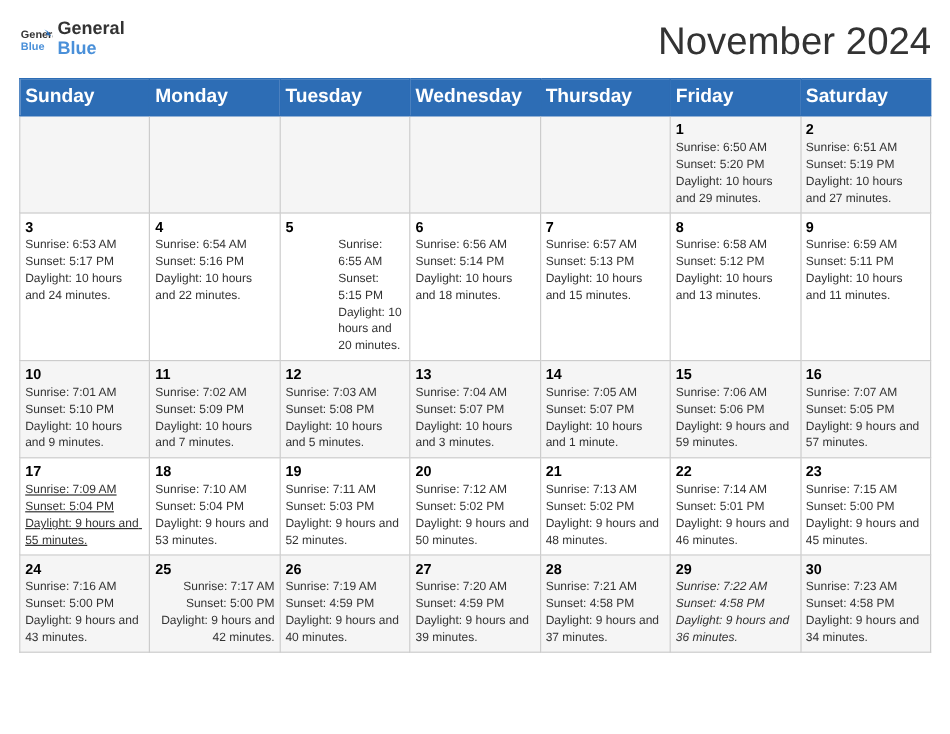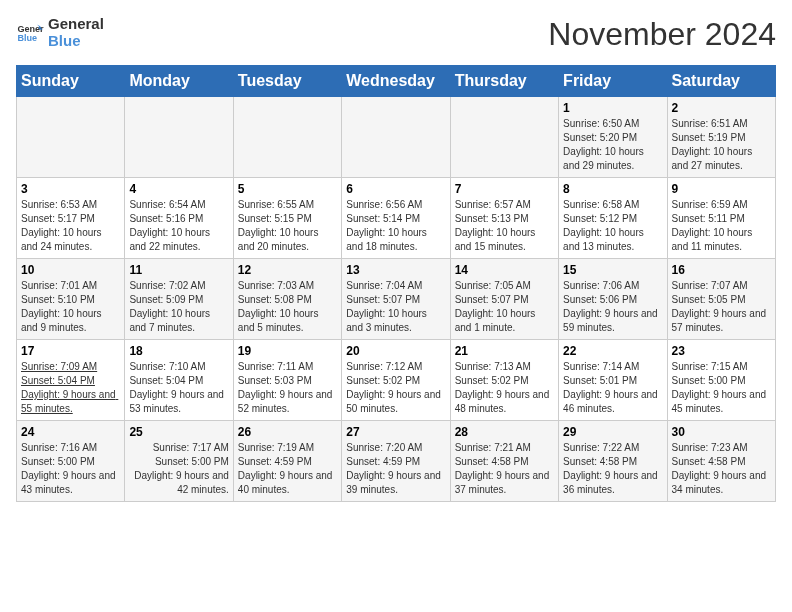--- a/index.html
+++ b/index.html
@@ -143,21 +143,21 @@
 Daylight: 10 hours and 24 minutes.</div>
         </td>
         <td>
           <span class="day-number">4</span>
           <div class="day-info" style="white-space: pre-wrap;">Sunrise: 6:54 AM
 Sunset: 5:16 PM
 Daylight: 10 hours and 22 minutes.</div>
         </td>
         <td>
           <span class="day-number">5</span>
-          <div class="day-info" style="white-space: pre-wrap;">Sunrise: 6:55 AM
+          <div class="day-info" style="white-space: pre-wrap; margin-left: 44px;">Sunrise: 6:55 AM
 Sunset: 5:15 PM
 Daylight: 10 hours and 20 minutes.</div>
         </td>
         <td>
           <span class="day-number">6</span>
           <div class="day-info" style="white-space: pre-wrap;">Sunrise: 6:56 AM
 Sunset: 5:14 PM
 Daylight: 10 hours and 18 minutes.</div>
         </td>
         <td>
@@ -293,21 +293,21 @@
 Daylight: 9 hours and 39 minutes.</div>
         </td>
         <td>
           <span class="day-number">28</span>
           <div class="day-info" style="white-space: pre-wrap;">Sunrise: 7:21 AM
 Sunset: 4:58 PM
 Daylight: 9 hours and 37 minutes.</div>
         </td>
         <td>
           <span class="day-number">29</span>
-          <div class="day-info" style="white-space: pre-wrap;">Sunrise: 7:22 AM
+          <div class="day-info" style="white-space: pre-wrap; font-style: italic;">Sunrise: 7:22 AM
 Sunset: 4:58 PM
 Daylight: 9 hours and 36 minutes.</div>
         </td>
         <td>
           <span class="day-number">30</span>
           <div class="day-info" style="white-space: pre-wrap;">Sunrise: 7:23 AM
 Sunset: 4:58 PM
 Daylight: 9 hours and 34 minutes.</div>
         </td>
       </tr>

